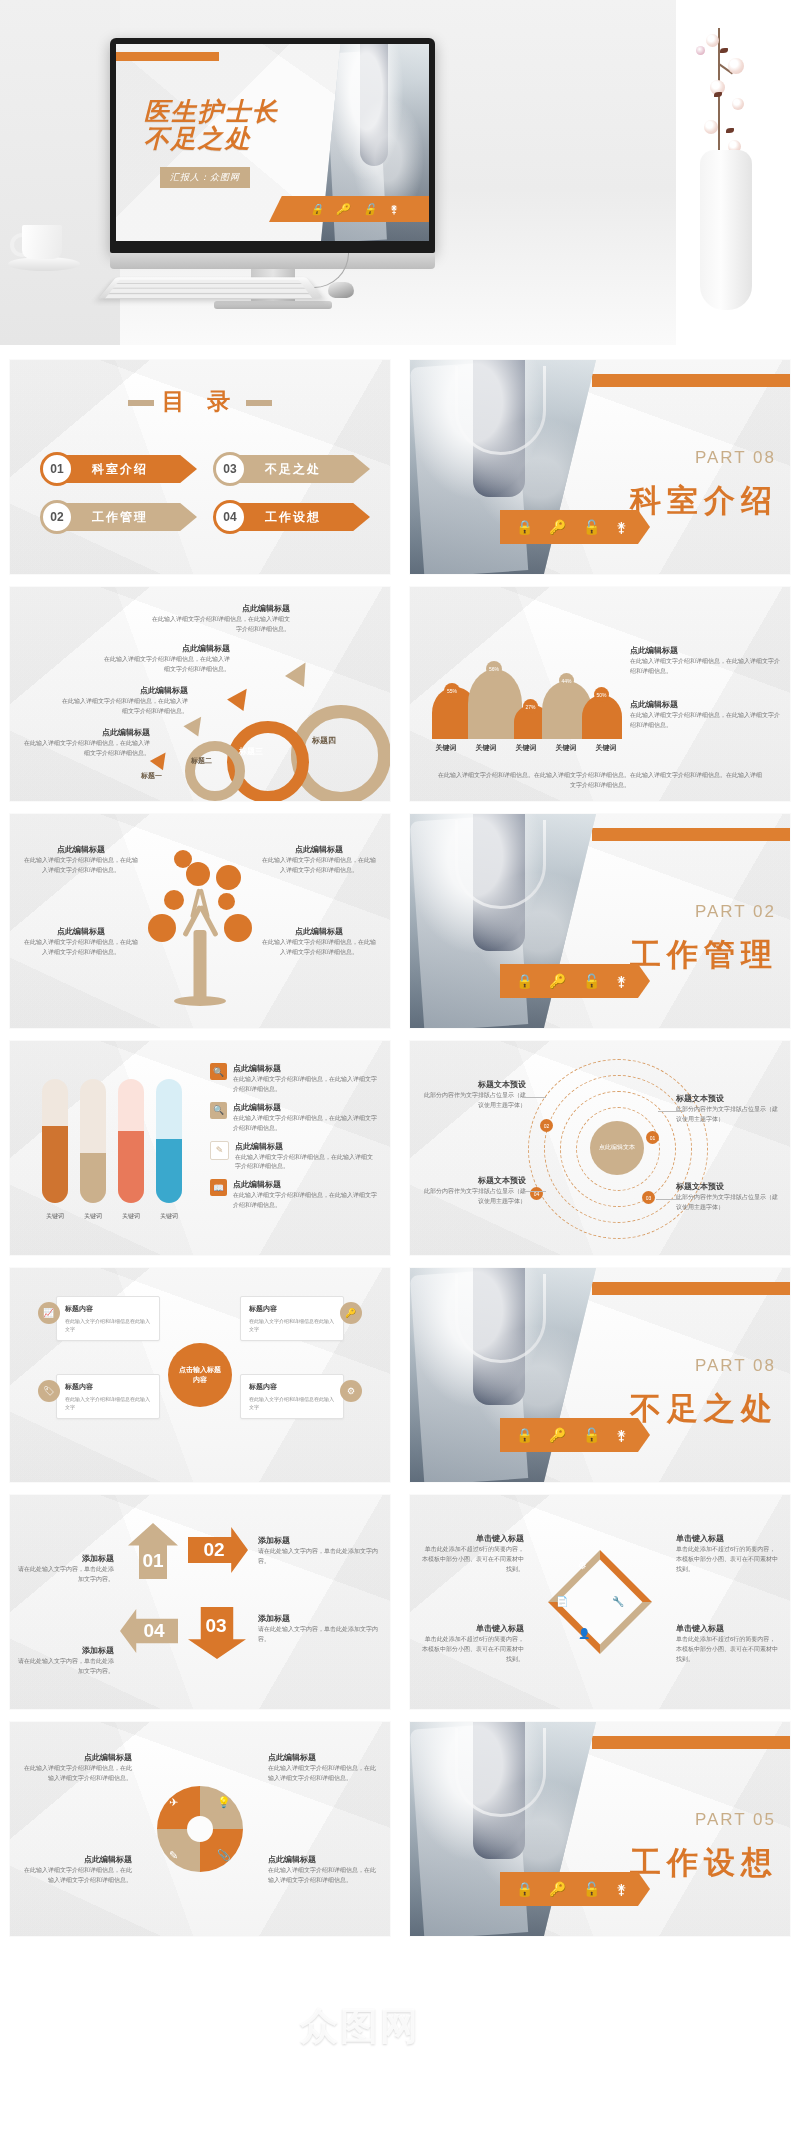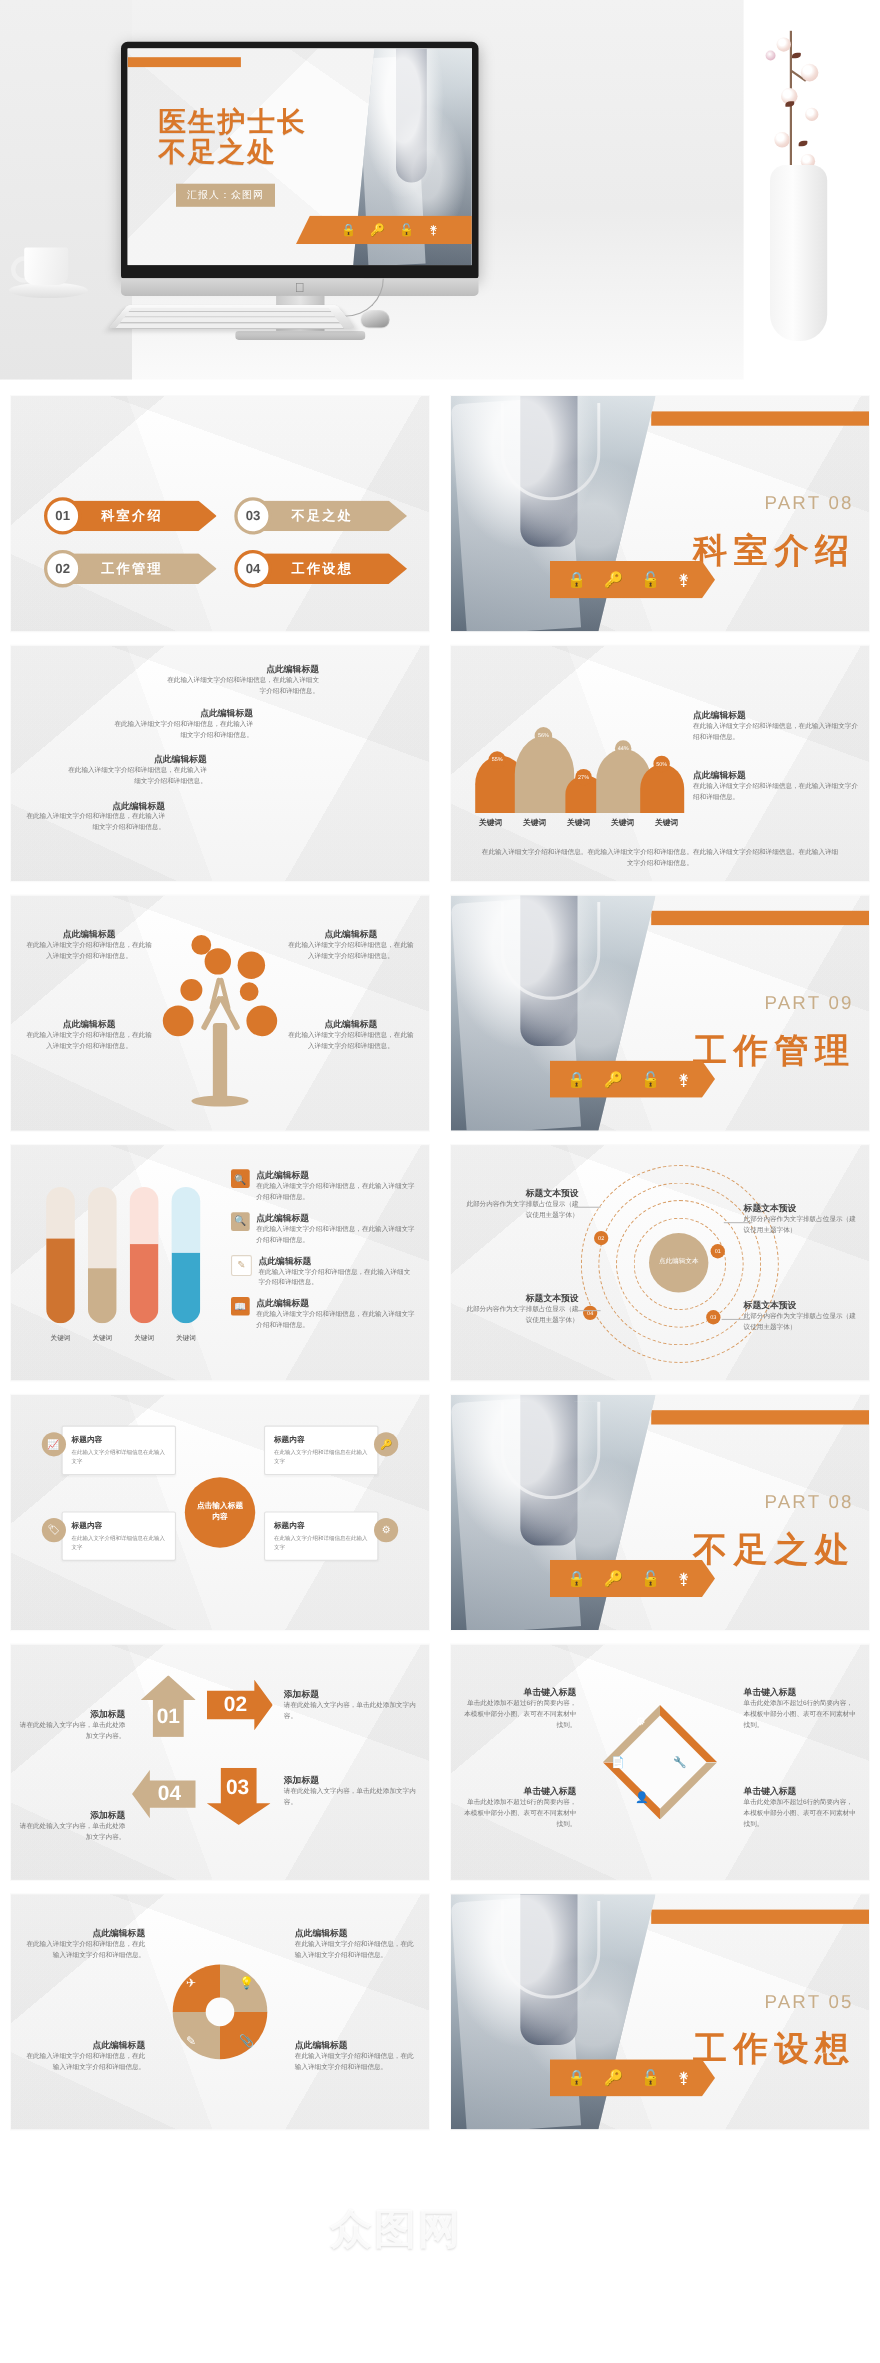--- a/index.html
+++ b/index.html
@@ -3,21 +3,21 @@
 <meta charset="utf-8">
 <style>
   html,body{margin:0;padding:0;background:#ffffff;}
   body{
     width:800px;height:2148px;position:relative;overflow:hidden;
     font-family:"Liberation Sans","DejaVu Sans",sans-serif;
     color:#4a4a4a;
   }
   
   .hero{position:absolute;left:0;top:0;width:676px;height:345px;
-    background:linear-gradient(180deg,#f2f2f2 0%,#ececec 55%,#fafafa 100%);}
+    background:linear-gradient(180deg,#f2f2f2 0%,#ececec 55%,#fafafa 100%);font-style:italic;}
   .hero-bg-left{position:absolute;left:0;top:0;width:120px;height:345px;
     background:linear-gradient(180deg,#f0f0f0,#e6e6e6);}
   
   .imac{position:absolute;left:110px;top:38px;width:325px;height:250px;}
   .imac-bezel{position:absolute;left:0;top:0;width:325px;height:215px;
     background:#1b1b1b;border-radius:6px 6px 2px 2px;
     box-shadow:0 4px 14px rgba(0,0,0,.28);}
   .imac-screen{position:absolute;left:6px;top:6px;width:313px;height:197px;
     background:#fbfbfb;overflow:hidden;}
   .imac-chin{position:absolute;left:0;top:215px;width:325px;height:16px;
@@ -280,20 +280,23 @@
     <i style="left:6px;top:25px;width:190px;"></i>
   </div>
   <div class="mouse"></div>
 </div>
 
 <div class="grid">
 
   <div class="row">
     <div class="slide">
       <div class="poly"></div>
+      <div class="toc-title">
+        <span class="dash"></span><span>目 录</span><span class="dash"></span>
+      </div>
       <div class="toc-grid">
         <div class="toc-item">
           <div class="toc-bar orange">科室介绍</div>
           <div class="toc-num orange">01</div>
         </div>
         <div class="toc-item">
           <div class="toc-bar tan">不足之处</div>
           <div class="toc-num tan">03</div>
         </div>
         <div class="toc-item">
@@ -337,20 +340,33 @@
         <div class="ttr">点此编辑标题</div>
         <div class="tbr">在此输入详细文字介绍和详细信息，在此输入详细文字介绍和详细信息。</div>
       </div>
       <div style="position:absolute;left:90px;top:56px;width:130px;">
         <div class="ttr">点此编辑标题</div>
         <div class="tbr">在此输入详细文字介绍和详细信息，在此输入详细文字介绍和详细信息。</div>
       </div>
       <div style="position:absolute;left:140px;top:16px;width:140px;">
         <div class="ttr">点此编辑标题</div>
         <div class="tbr">在此输入详细文字介绍和详细信息，在此输入详细文字介绍和详细信息。</div>
+      </div>
+      <div class="spiral">
+        <div class="sp-ring" style="left:120px;top:50px;width:74px;height:74px;border:13px solid #cbb08c;"></div>
+        <div class="sp-ring" style="left:56px;top:66px;width:58px;height:58px;border:12px solid #d9772a;"></div>
+        <div class="sp-ring" style="left:14px;top:86px;width:40px;height:40px;border:10px solid #cbb08c;"></div>
+        <div style="position:absolute;left:118px;top:6px;width:0;height:0;border-left:11px solid transparent;border-right:11px solid transparent;border-bottom:22px solid #cbb08c;transform:rotate(30deg);"></div>
+        <div style="position:absolute;left:60px;top:32px;width:0;height:0;border-left:10px solid transparent;border-right:10px solid transparent;border-bottom:20px solid #d9772a;transform:rotate(35deg);"></div>
+        <div style="position:absolute;left:16px;top:60px;width:0;height:0;border-left:9px solid transparent;border-right:9px solid transparent;border-bottom:18px solid #cbb08c;transform:rotate(35deg);"></div>
+        <div style="position:absolute;left:-18px;top:96px;width:0;height:0;border-left:8px solid transparent;border-right:8px solid transparent;border-bottom:16px solid #d9772a;transform:rotate(35deg);"></div>
+        <div class="sp-lbl" style="left:141px;top:80px;color:#6b5a44;">标题四</div>
+        <div class="sp-lbl" style="left:68px;top:91px;">标题三</div>
+        <div class="sp-lbl" style="left:20px;top:101px;color:#6b5a44;font-size:7px;">标题二</div>
+        <div class="sp-lbl" style="left:-30px;top:116px;color:#6b5a44;font-size:7px;">标题一</div>
       </div>
     </div>
 
     <div class="slide">
       <div class="poly"></div>
       <div style="position:absolute;left:16px;bottom:62px;width:200px;height:84px;">
         <div class="mt" style="left:6px;bottom:0;width:46px;height:52px;background:#d9772a;"></div>
         <div class="mt" style="left:42px;bottom:0;width:54px;height:70px;background:#cbb08c;"></div>
         <div class="mt" style="left:88px;bottom:0;width:36px;height:34px;background:#d9772a;"></div>
         <div class="mt" style="left:116px;bottom:0;width:50px;height:58px;background:#cbb08c;"></div>
@@ -419,21 +435,21 @@
     </div>
 
     <div class="slide">
       <div class="poly"></div>
       <div class="sec-topbar"></div>
       <div class="sec-photo">
         <div class="sec-coat"></div>
           <div class="sec-scrub"></div>
           <div class="sec-steth"></div>
       </div>
-      <div class="sec-part">PART 09</div>
+      <div class="sec-part">PART 02</div>
       <div class="sec-heading">工作管理</div>
       <div class="sec-iconbar">
         <span>🔒</span>
         <span>🔑</span>
         <span>🔓</span>
         <span>⚵</span>
       </div>
     </div>
   </div>
 

